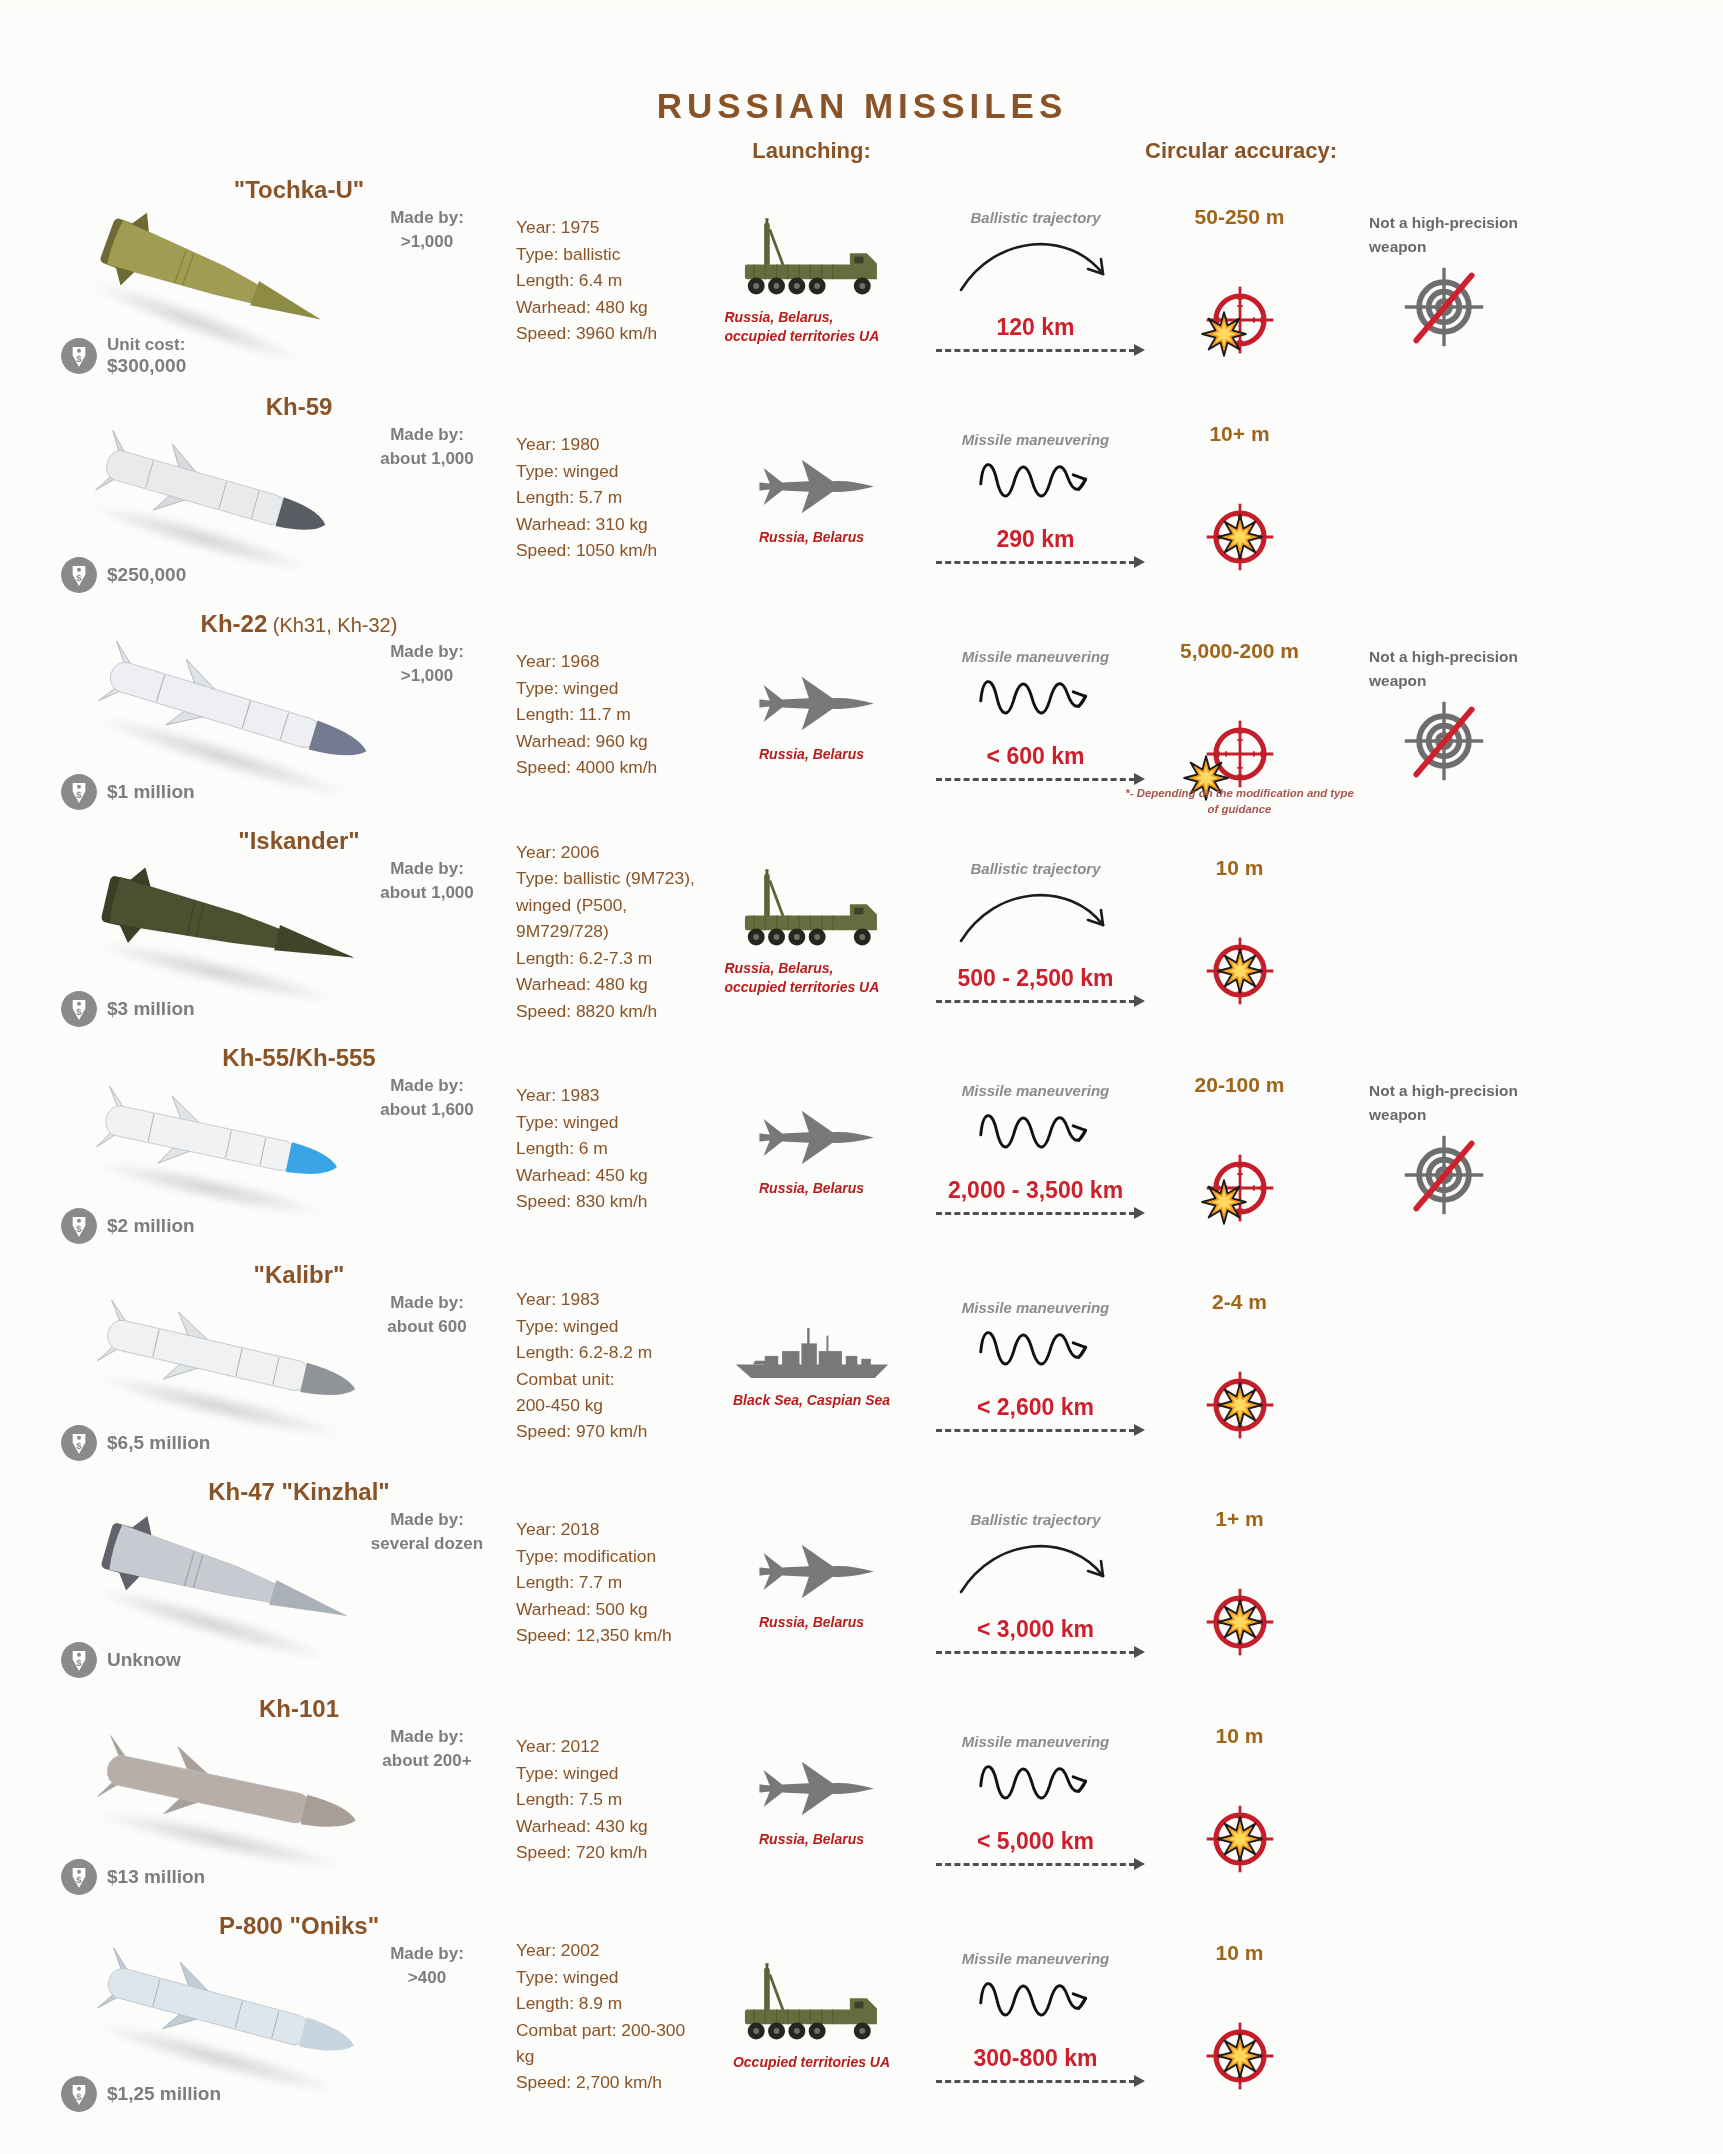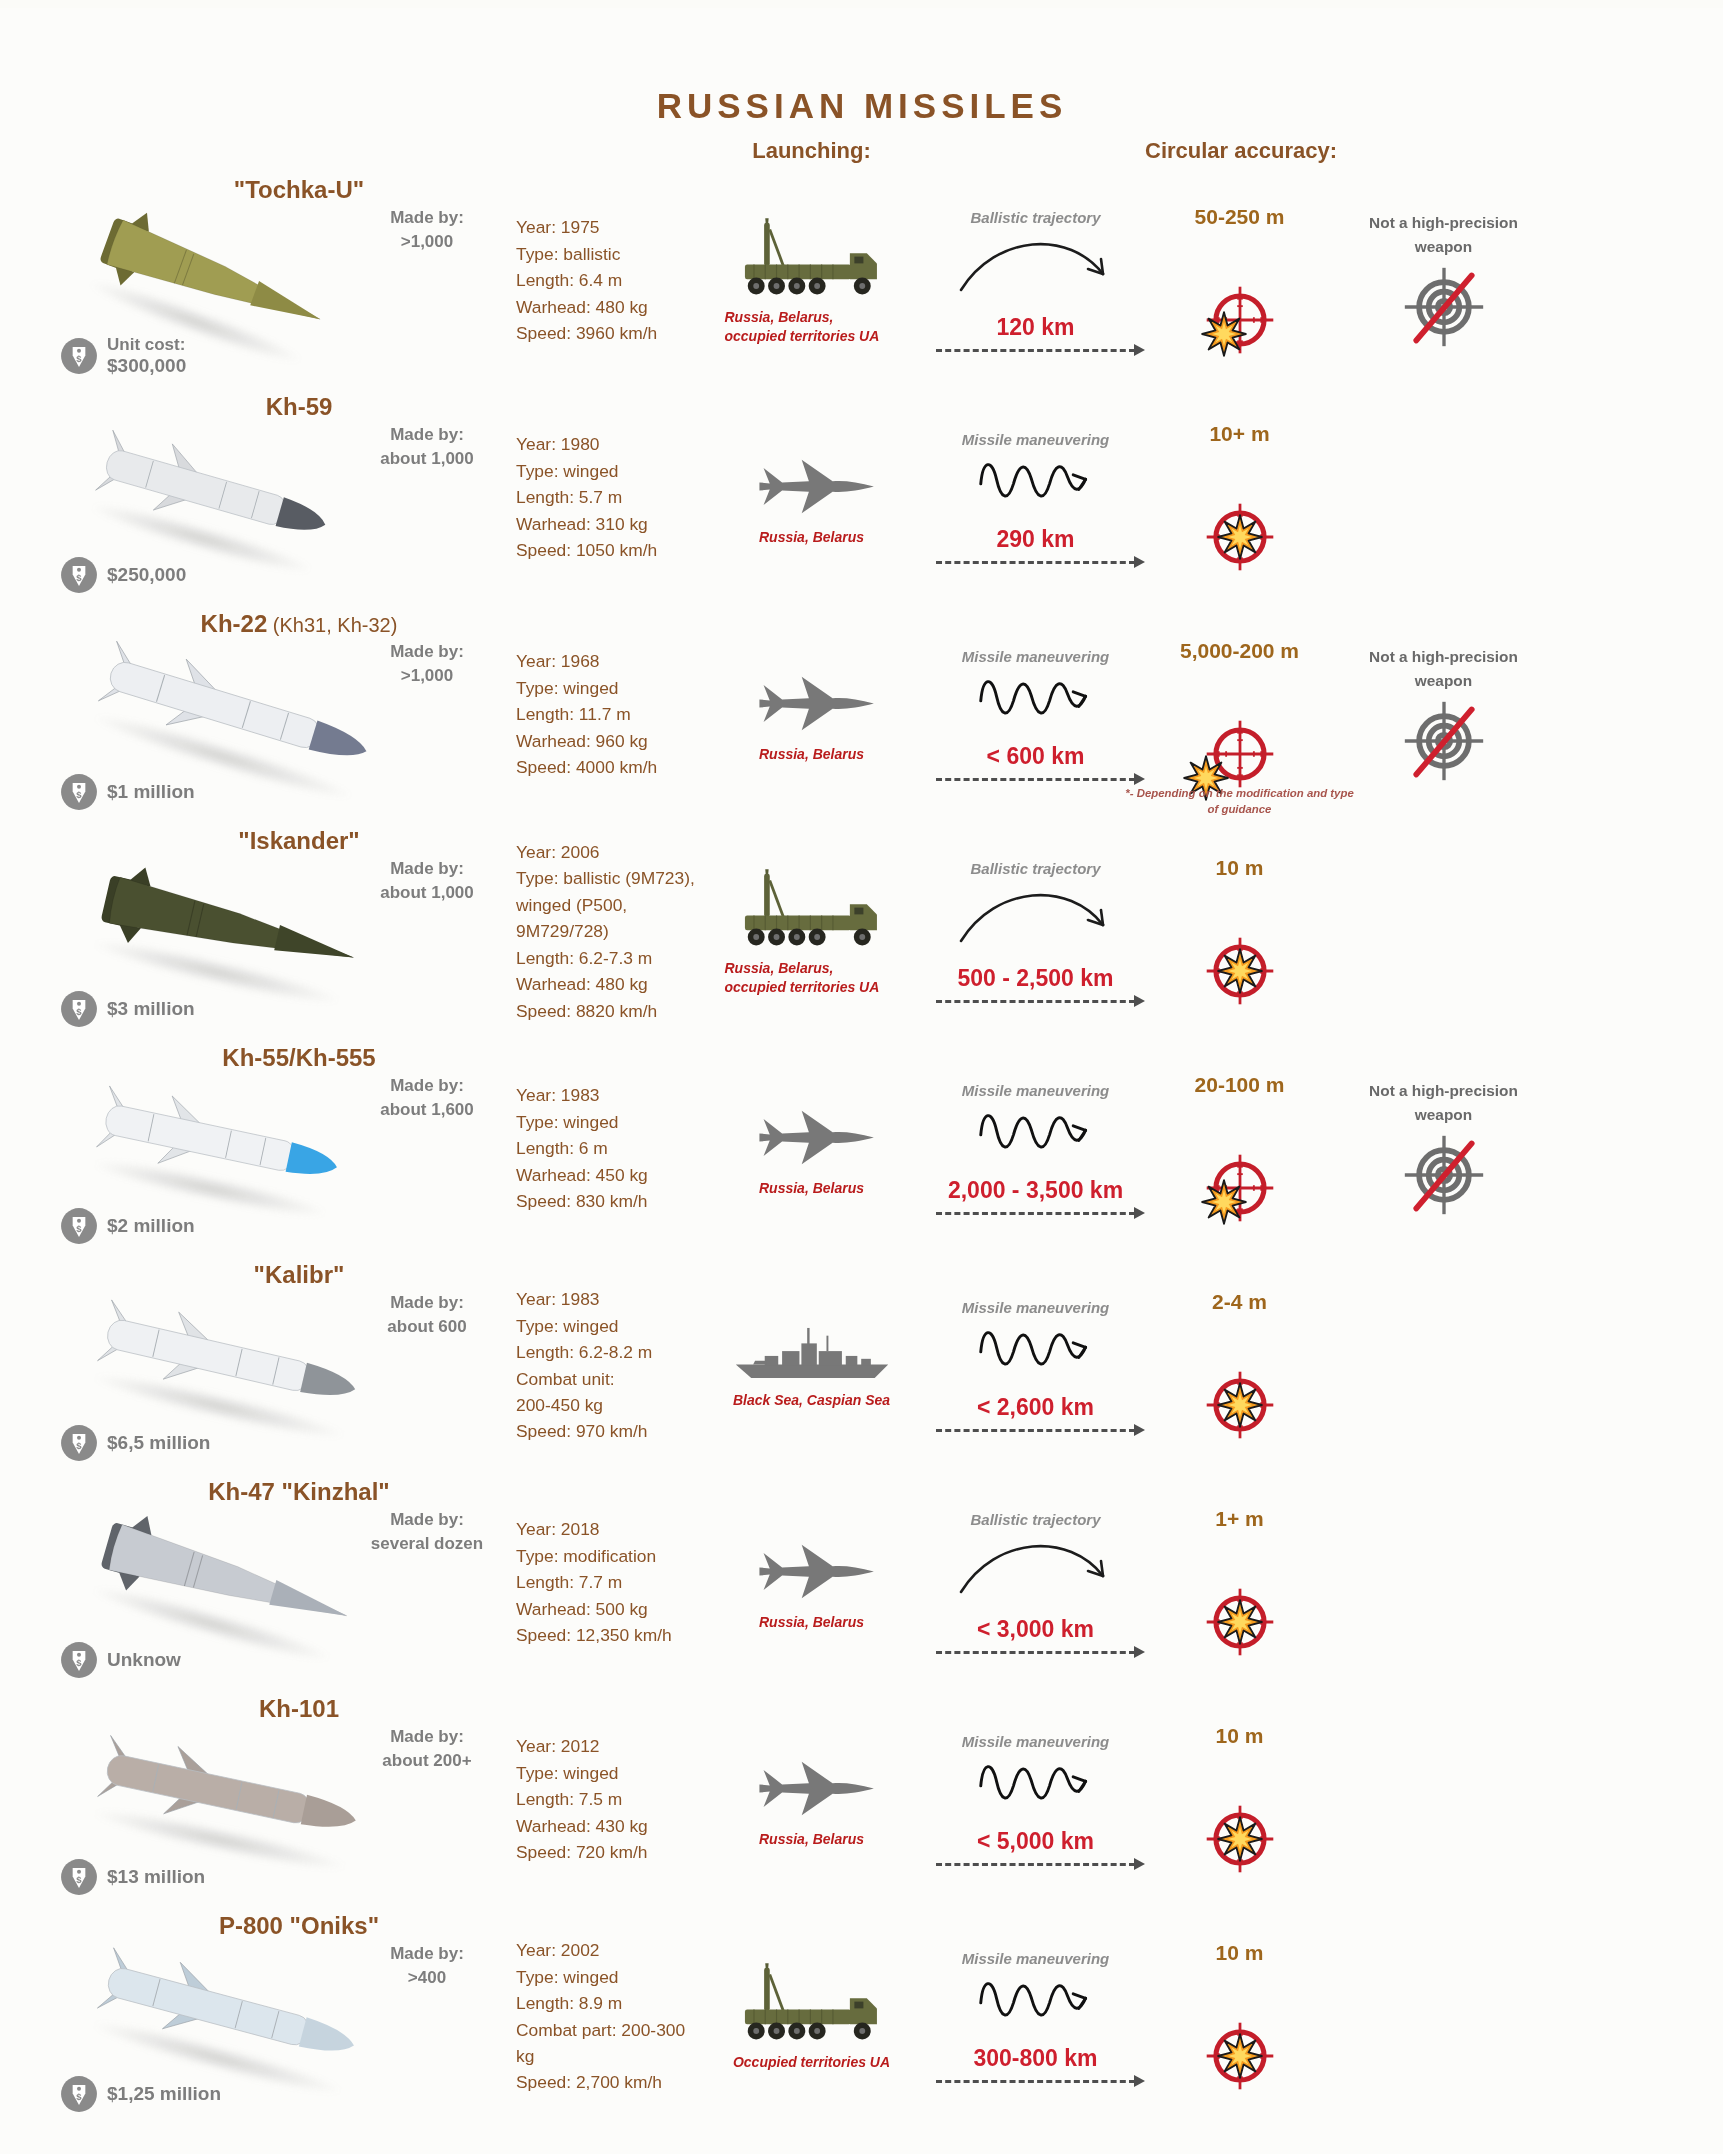--- a/index.html
+++ b/index.html
@@ -56,21 +56,21 @@
   .target-wrap{position:relative;width:74px;height:74px;}
   .target-wrap .target{position:absolute;inset:0;width:74px;height:74px;}
   .target-wrap .explosion{position:absolute;width:46px;height:46px;}
   .hit-center .explosion{left:14px;top:14px;}
   .hit-offset .explosion{left:-2px;top:28px;}
   .hit-outside .explosion{left:-20px;top:38px;}
   .footnote{position:absolute;bottom:6px;left:50%;transform:translateX(-50%);width:229px;text-align:center;
     font-size:11.4px;font-weight:bold;font-style:italic;color:#a8554d;line-height:1.35;}
   
   .c-note{display:flex;flex-direction:column;align-items:center;justify-content:center;width:219px;gap:6px;}
-  .note-text{font-size:15.4px;font-weight:bold;color:#696969;text-align:center;line-height:1.5;}
+  .note-text{font-size:15.4px;font-weight:bold;color:#696969;text-align:left;line-height:1.5;}
 </style>
 </head>
 <body>
 
 <div class="page">
   <h1 class="title">RUSSIAN MISSILES</h1>
   <div class="col-headers">
     <div class="h h-launch">Launching:</div>
     <div class="h h-acc">Circular accuracy:</div>
   </div>

